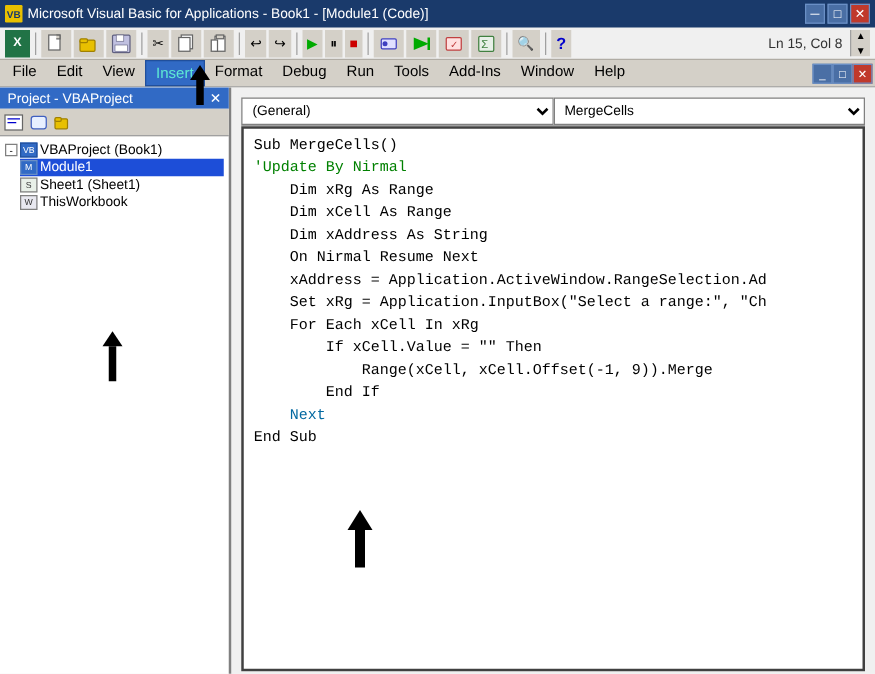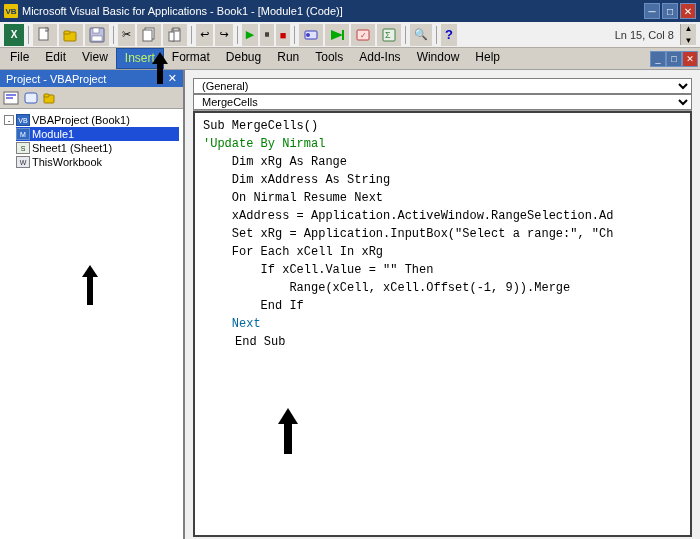--- a/index.html
+++ b/index.html
@@ -95,21 +95,21 @@
     }
     .menu-item {
       padding: 2px 8px;
       cursor: pointer;
       height: 100%;
       display: flex;
       align-items: flex-start;
     }
     .menu-item.active {
       background: #316ac5;
-      color: #bef264;
+      color: #5eead4;
       border: 1px solid #204f9c;
     }
 
     
     .main-area {
       display: flex;
       height: calc(539px - 22px - 26px - 26px - 22px - 24px - 20px);
       background: #f0f0f0;
     }
 
@@ -213,21 +213,20 @@
       flex-direction: column;
       padding: 8px;
     }
 
     
     .dropdowns-bar {
       display: flex;
       gap: 0;
       background: #d4d0c8;
       border-bottom: 1px solid #a0a0a0;
-      flex-direction: column;
     }
     .dropdown-select {
       flex: 1;
       height: 22px;
       font-size: 11px;
       background: white;
       border: 1px solid #808080;
       padding: 0 4px;
       cursor: pointer;
     }
@@ -470,30 +469,31 @@
 
     <div class="dropdowns-bar">
       <select class="dropdown-select"><option>(General)</option></select>
       <select class="dropdown-select"><option>MergeCells</option></select>
     </div>
 
     <div class="code-editor" id="code-editor-div">
     <div class="code-line">Sub MergeCells()</div>
         <div class="code-line" style="color: rgb(0, 128, 0);">'Update By Nirmal</div>
         <div class="code-line">    Dim xRg As Range</div>
+        <div class="code-line">    Dim xCell As Range</div>
         <div class="code-line">    Dim xAddress As String</div>
         <div class="code-line">    On Nirmal Resume Next</div>
         <div class="code-line">    xAddress = Application.ActiveWindow.RangeSelection.Ad</div>
         <div class="code-line">    Set xRg = Application.InputBox("Select a range:", "Ch</div>
         <div class="code-line">    For Each xCell In xRg</div>
         <div class="code-line">        If xCell.Value = "" Then</div>
         <div class="code-line">            Range(xCell, xCell.Offset(-1, 9)).Merge</div>
         <div class="code-line">        End If</div>
         <div class="code-line" style="color: #0369a1;">    Next</div>
-        <div class="code-line" style="color: rgb(0, 0, 0); margin-left: 32px;">End Sub</div>
+        <div class="code-line" style="color: rgb(0, 0, 0);">End Sub</div>
       </div>
   </div>
 </div>
 
 <div class="bottom-area">
   <div style="display:flex;align-items:center;gap:4px;margin-left:185px;">
     <div style="width:16px;height:16px;background:#d4d0c8;border:1px solid #a0a0a0;display:flex;align-items:center;justify-content:center;font-size:8px;cursor:pointer;">◀</div>
     <div style="width:60px;height:10px;background:#e0e0e0;border:1px solid #a0a0a0;"></div>
     <div style="width:16px;height:16px;background:#d4d0c8;border:1px solid #a0a0a0;display:flex;align-items:center;justify-content:center;font-size:8px;cursor:pointer;">▶</div>
 

